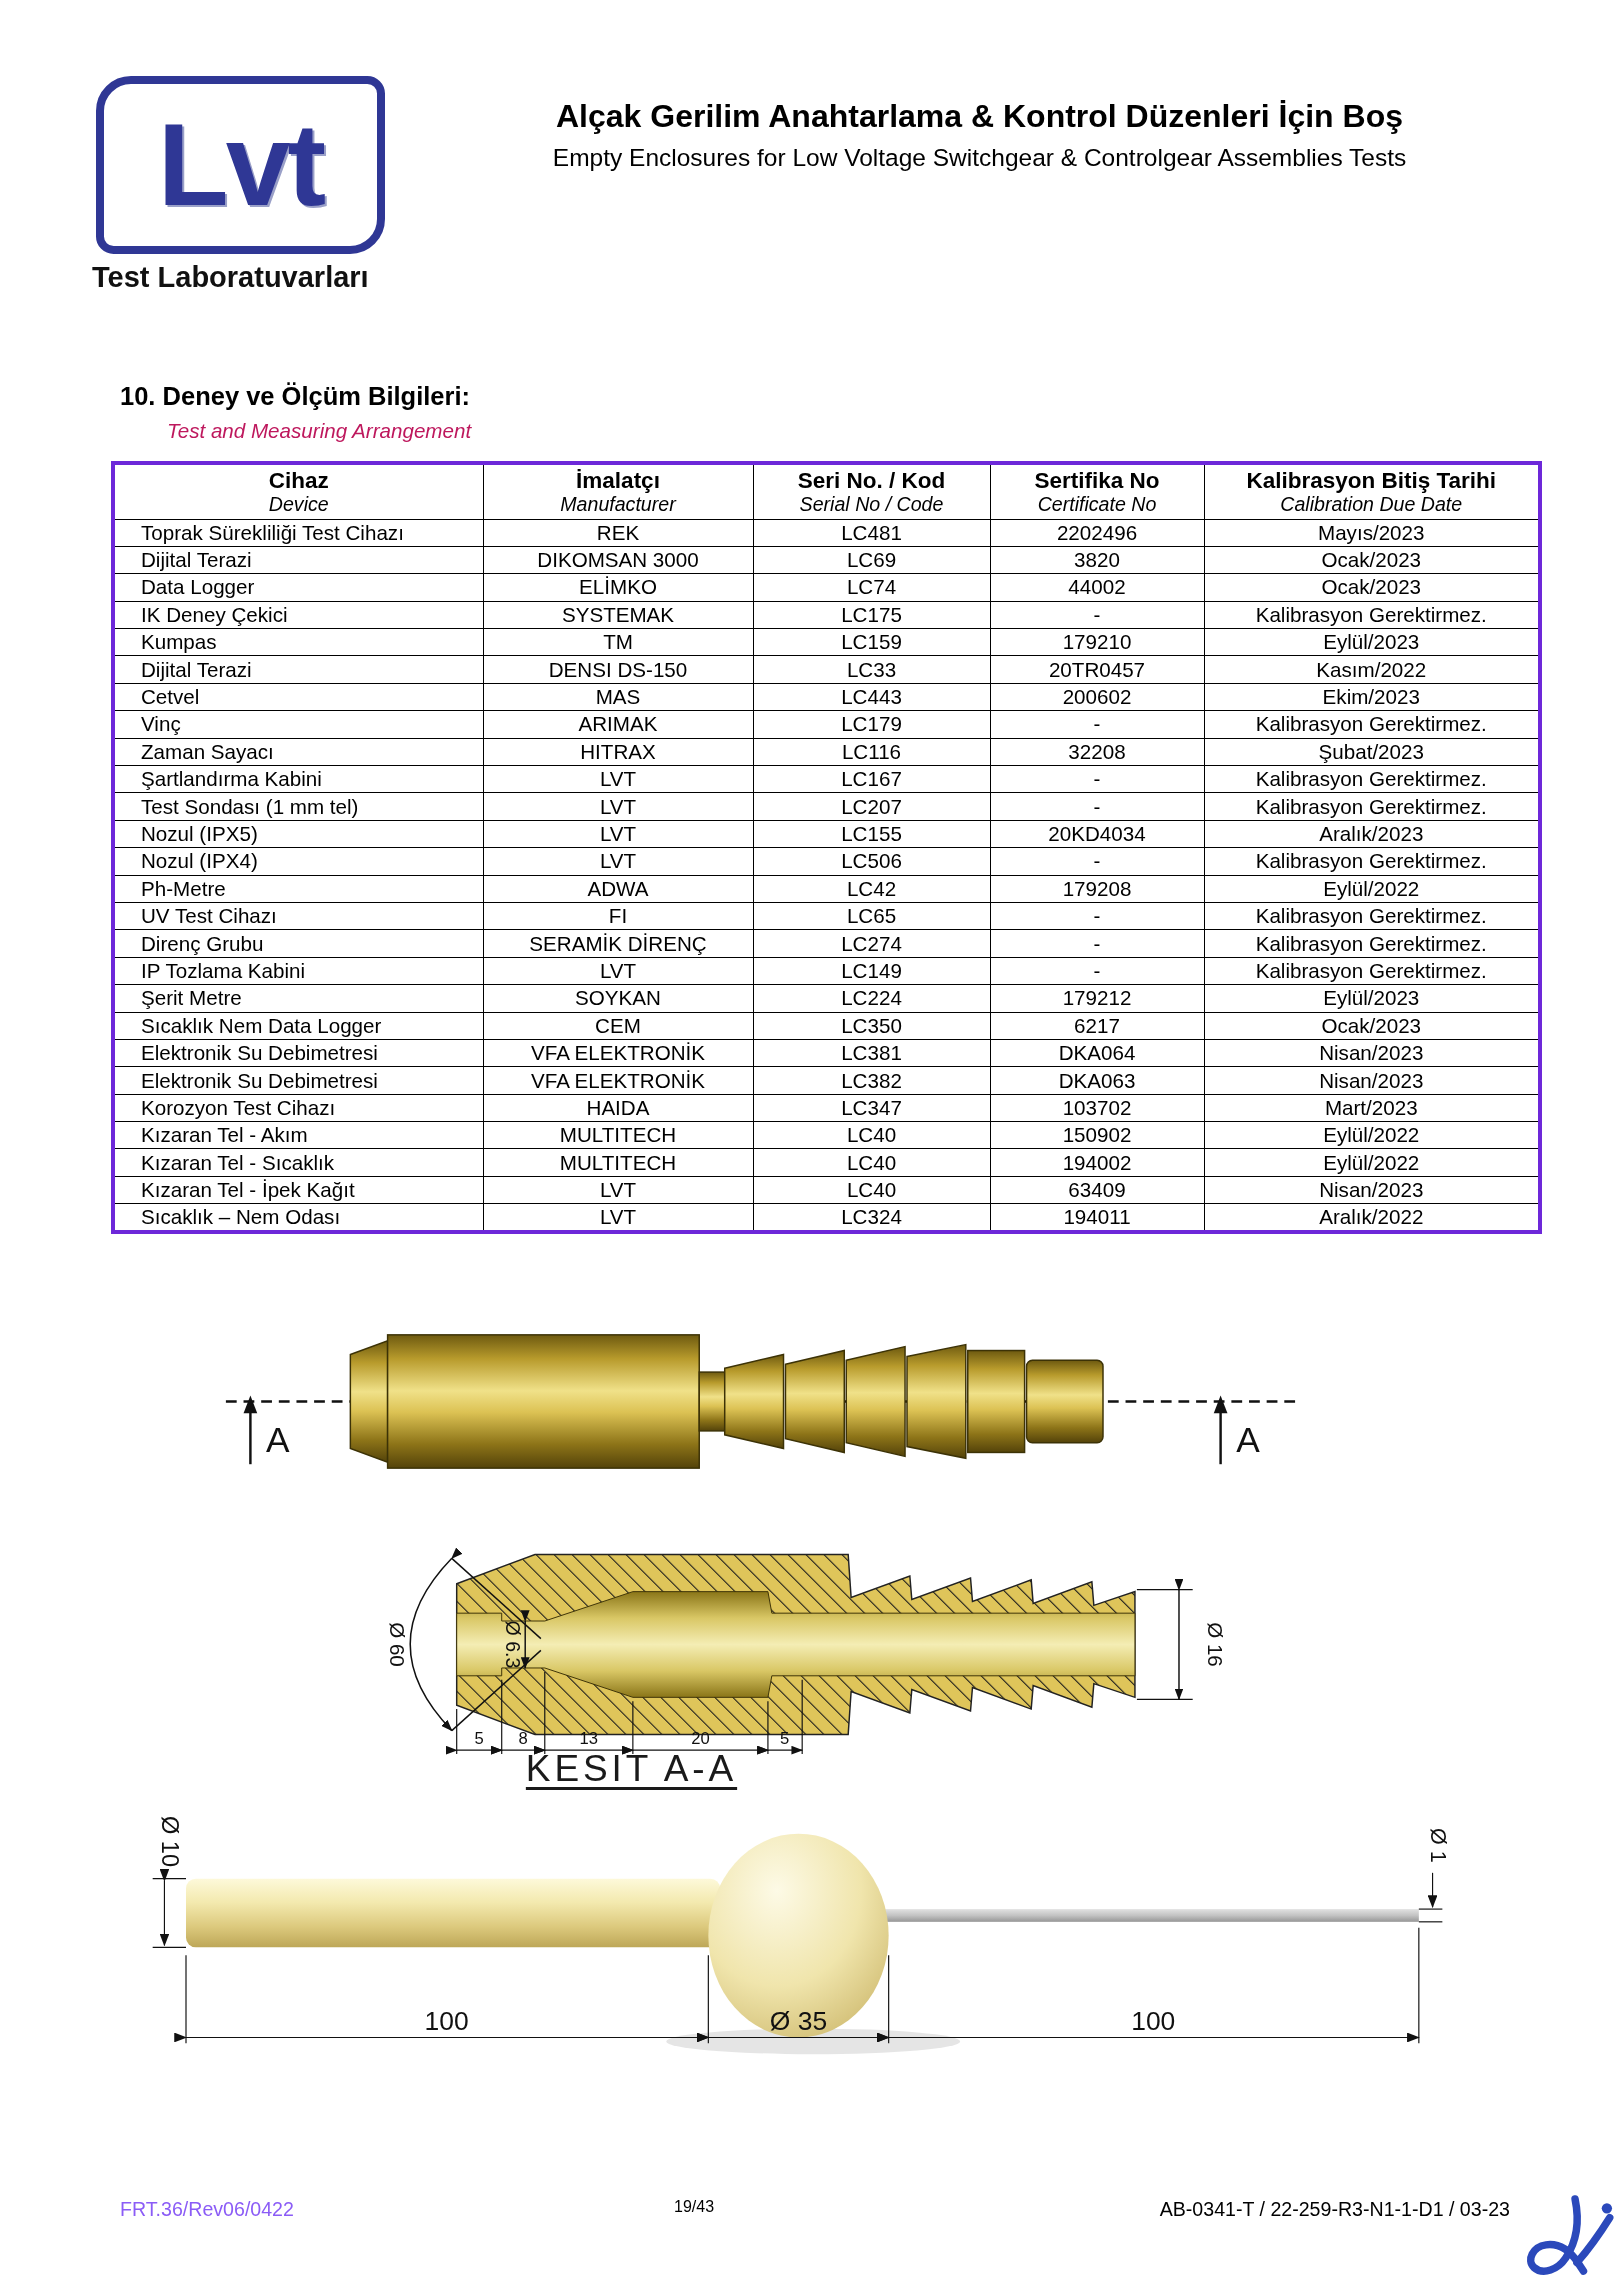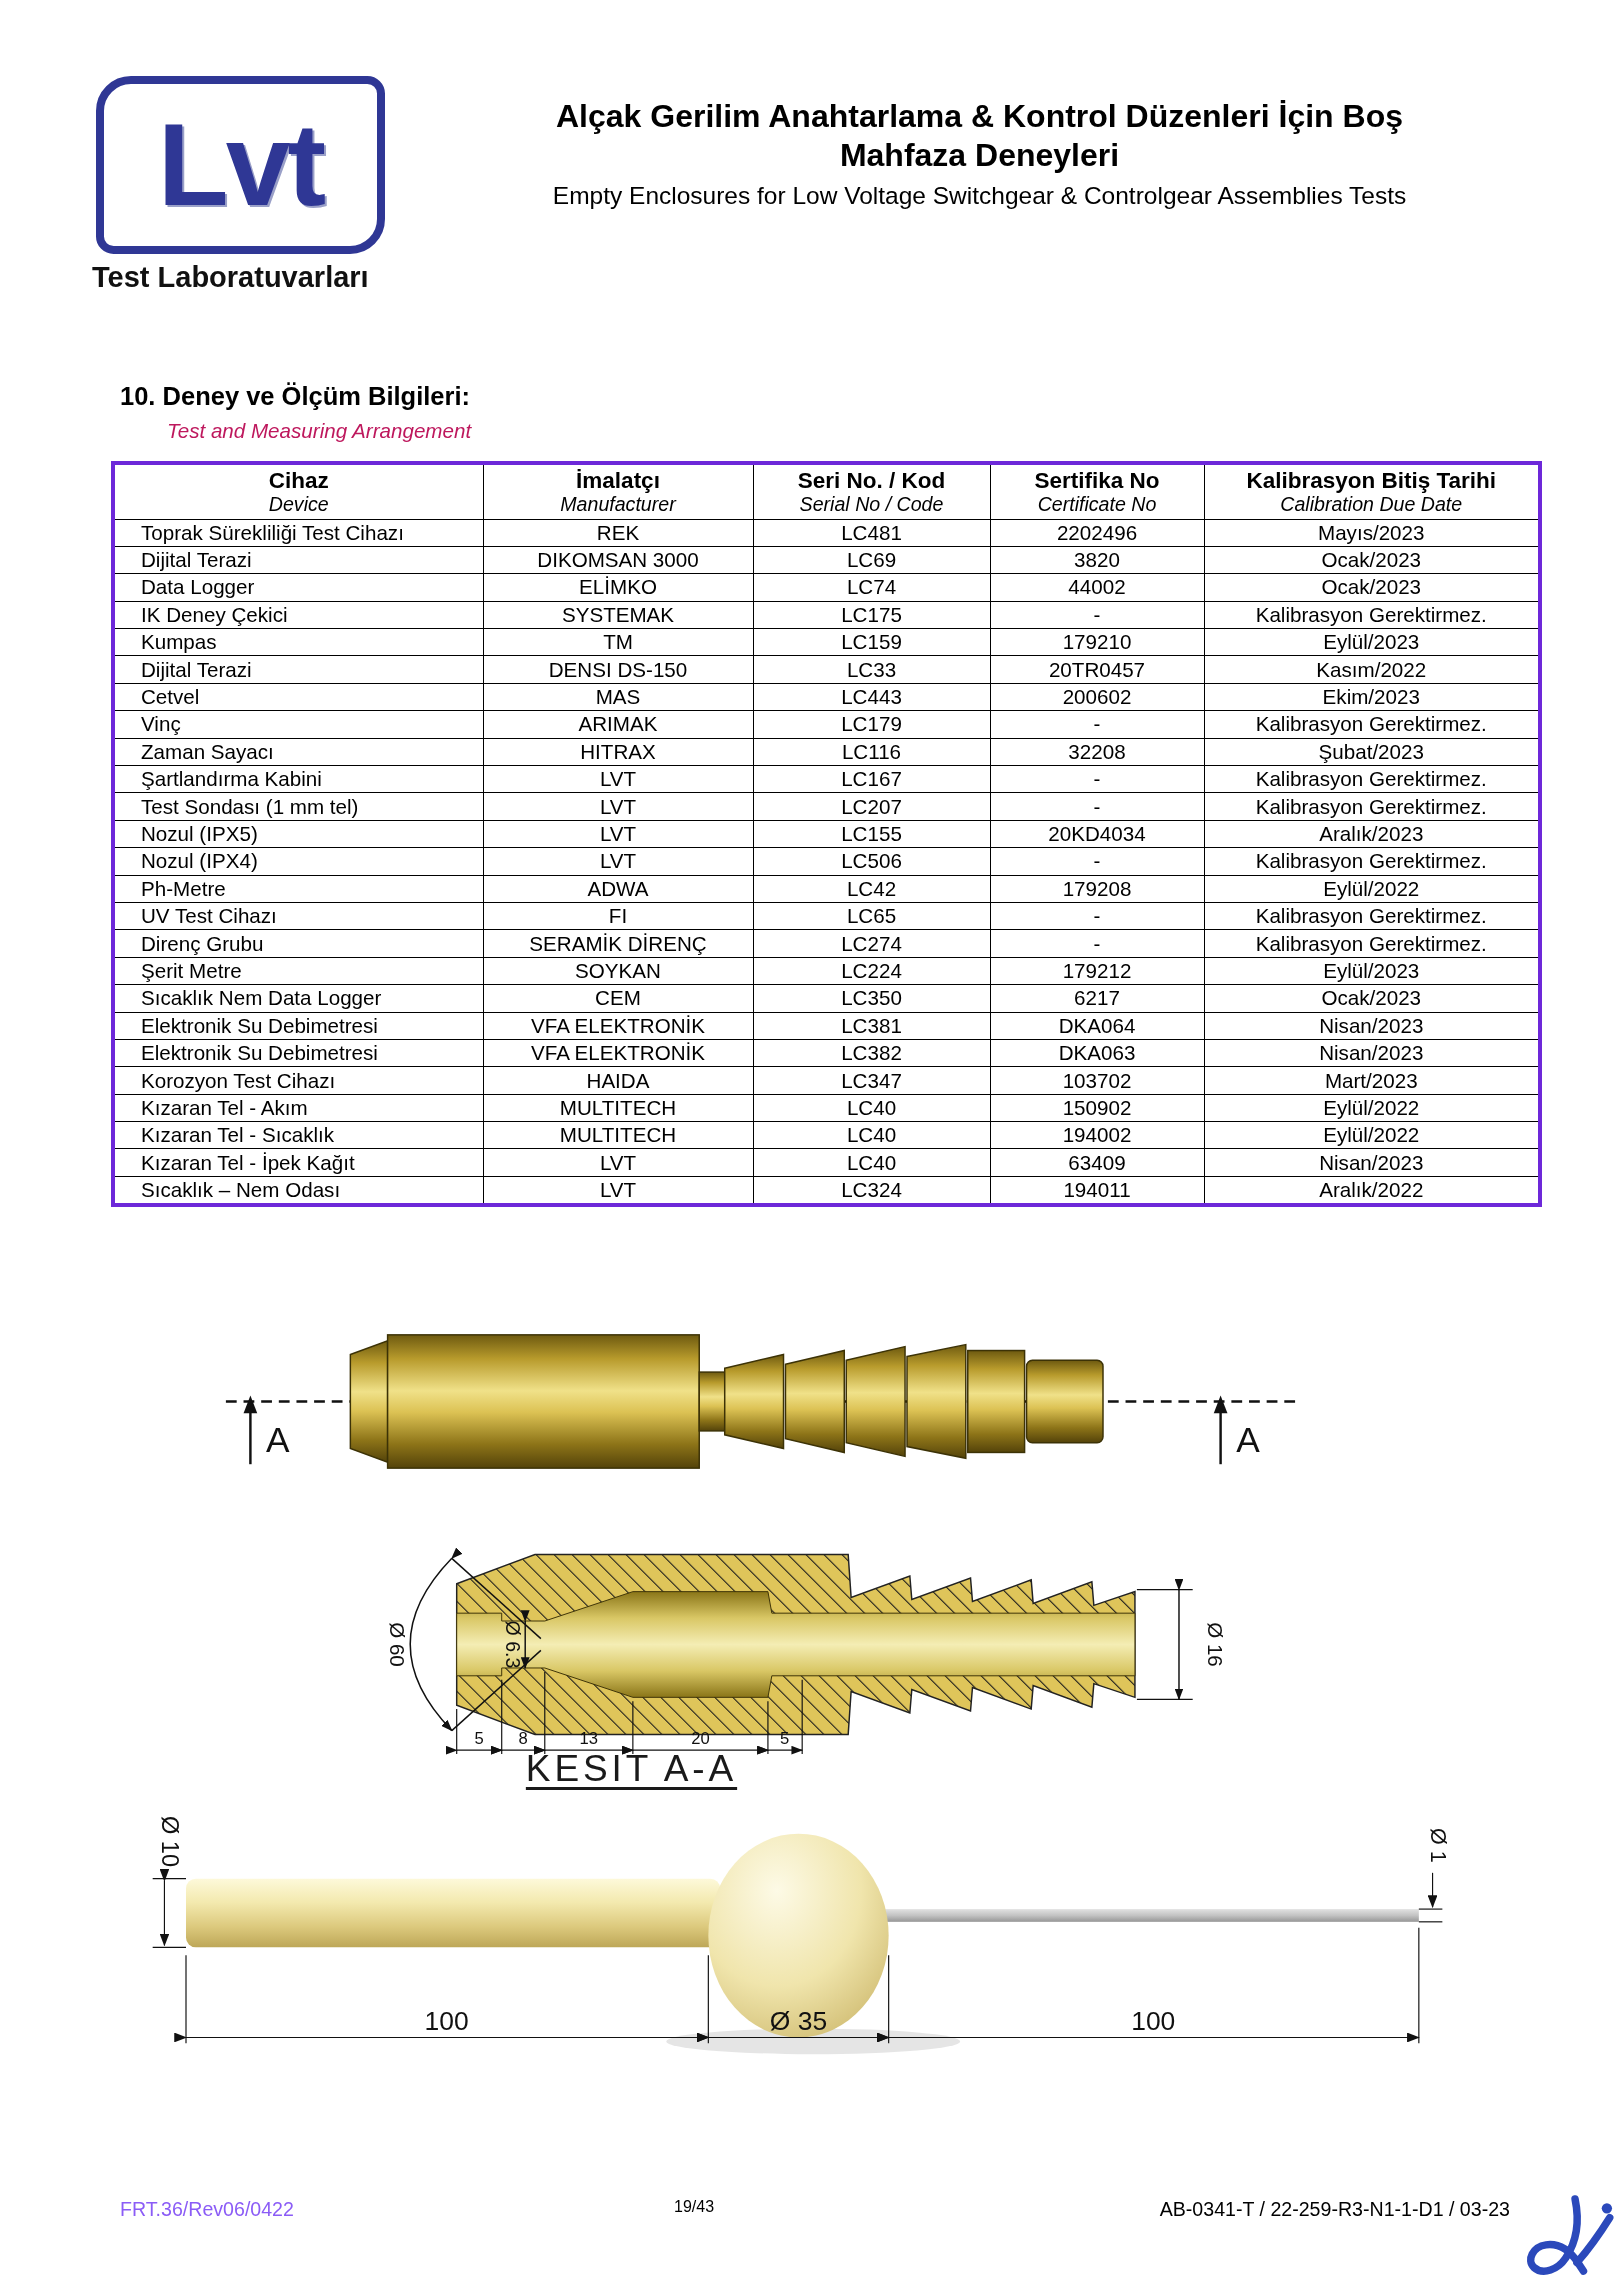--- a/index.html
+++ b/index.html
@@ -49,21 +49,20 @@
 
 <div class="page">
 
   <div class="logo-box">
     <div class="logo-text">Lvt</div>
   </div>
   <div class="logo-caption">Test Laboratuvarları</div>
 
   <div class="title-block">
     <div class="title-l1">Alçak Gerilim Anahtarlama &amp; Kontrol Düzenleri İçin Boş</div>
-    <div class="title-l2">Mahfaza Deneyleri</div>
     <div class="title-sub">Empty Enclosures for Low Voltage Switchgear &amp; Controlgear Assemblies Tests</div>
   </div>
 
   <div class="sec-heading">10. Deney ve Ölçüm Bilgileri:</div>
   <div class="sec-subheading">Test and Measuring Arrangement</div>
 
   <table class="meas">
     <colgroup>
       <col style="width:370px">
         <col style="width:270px">
@@ -202,20 +201,27 @@
           <td class="c4">Kalibrasyon Gerektirmez.</td>
         </tr>
         <tr>
           <td class="c0">Direnç Grubu</td>
           <td class="c1">SERAMİK DİRENÇ</td>
           <td class="c2">LC274</td>
           <td class="c3">-</td>
           <td class="c4">Kalibrasyon Gerektirmez.</td>
         </tr>
         <tr>
+          <td class="c0">IP Tozlama Kabini</td>
+          <td class="c1">LVT</td>
+          <td class="c2">LC149</td>
+          <td class="c3">-</td>
+          <td class="c4">Kalibrasyon Gerektirmez.</td>
+        </tr>
+        <tr>
           <td class="c0">Şerit Metre</td>
           <td class="c1">SOYKAN</td>
           <td class="c2">LC224</td>
           <td class="c3">179212</td>
           <td class="c4">Eylül/2023</td>
         </tr>
         <tr>
           <td class="c0">Sıcaklık Nem Data Logger</td>
           <td class="c1">CEM</td>
           <td class="c2">LC350</td>

